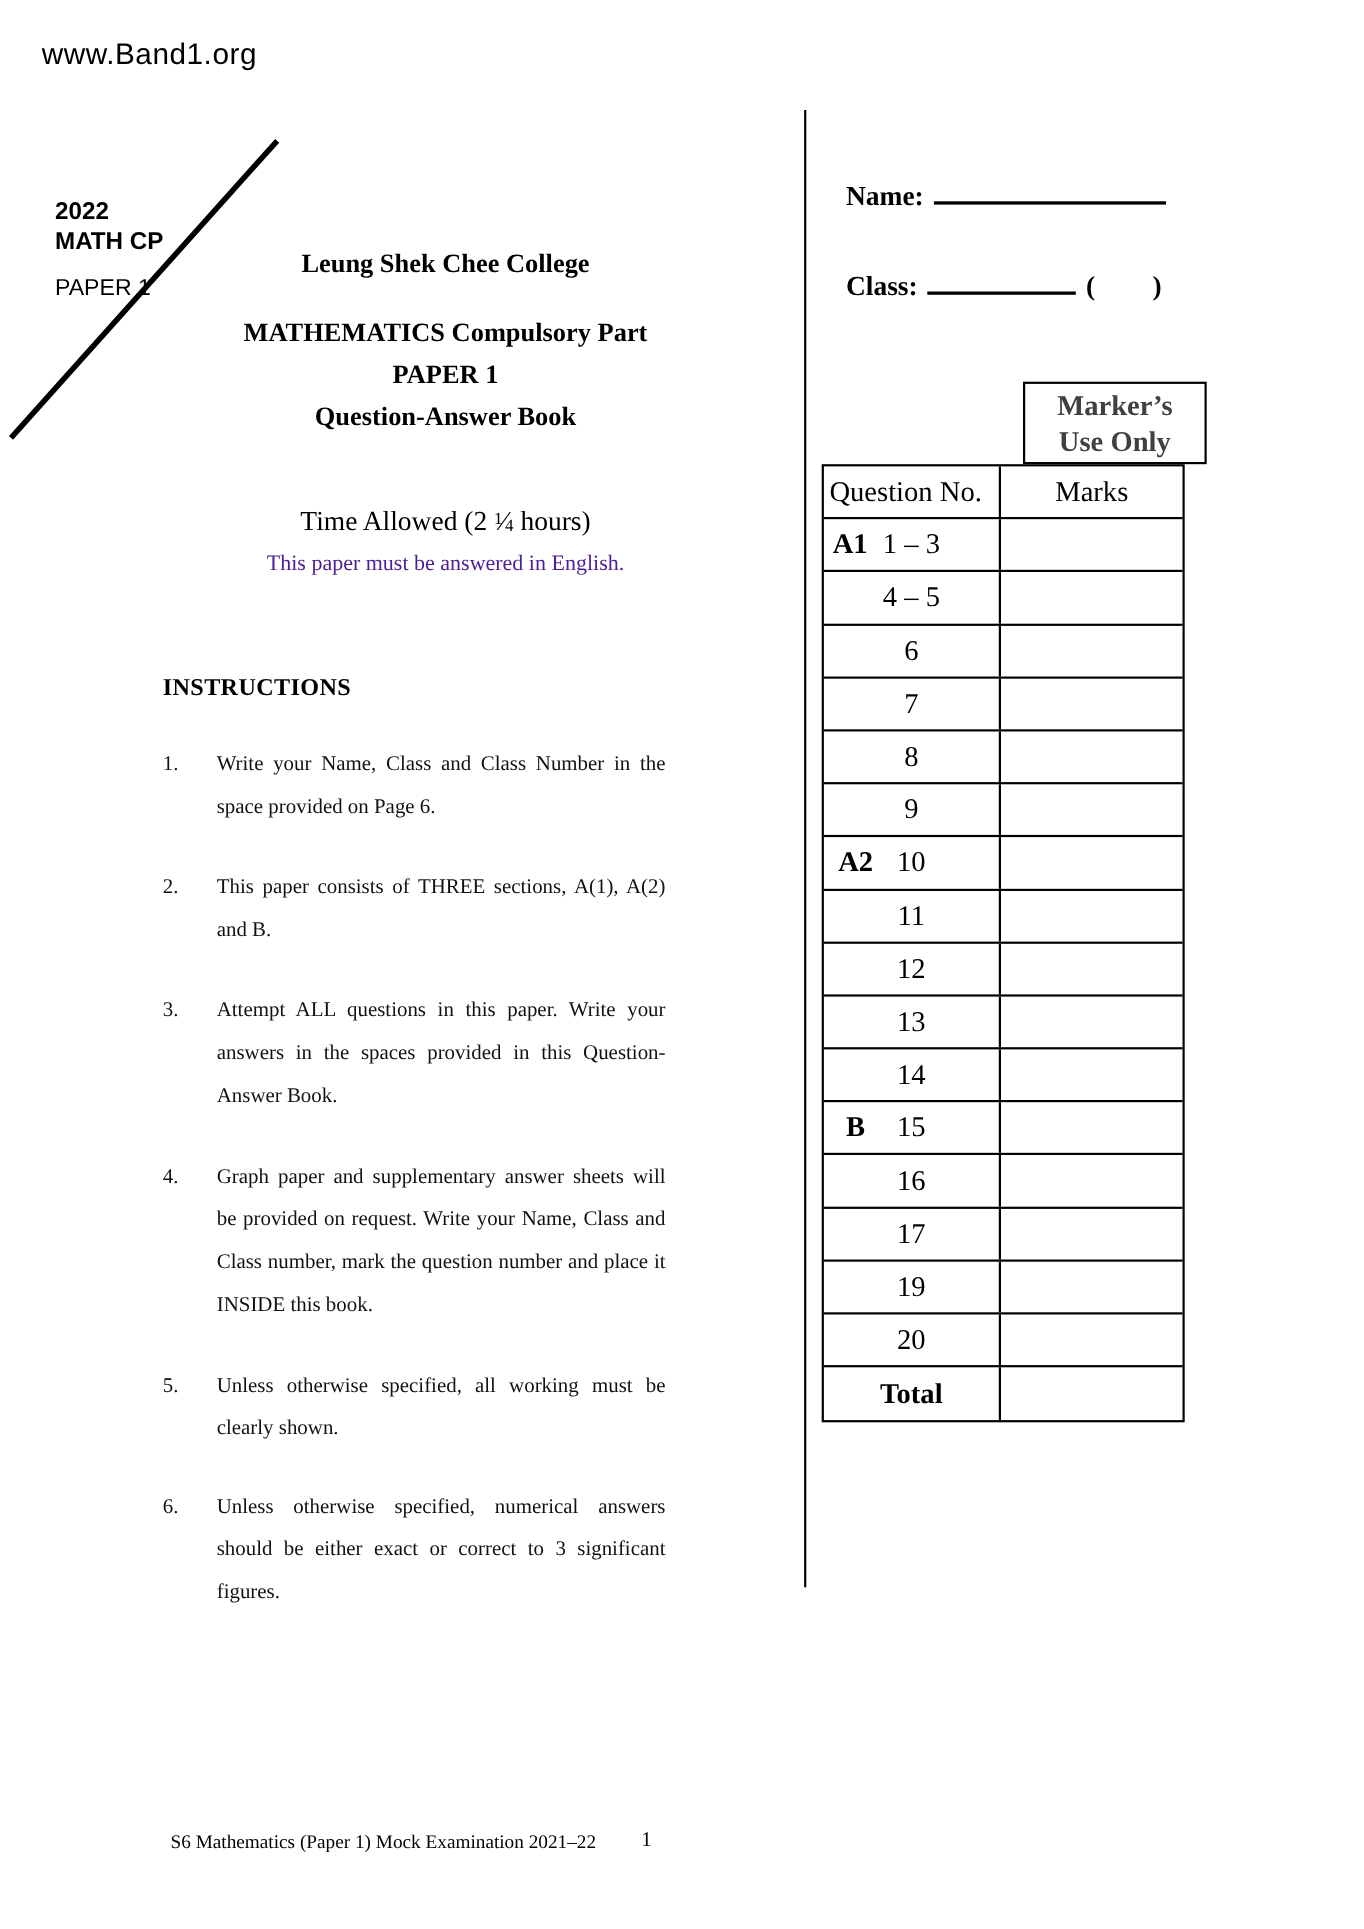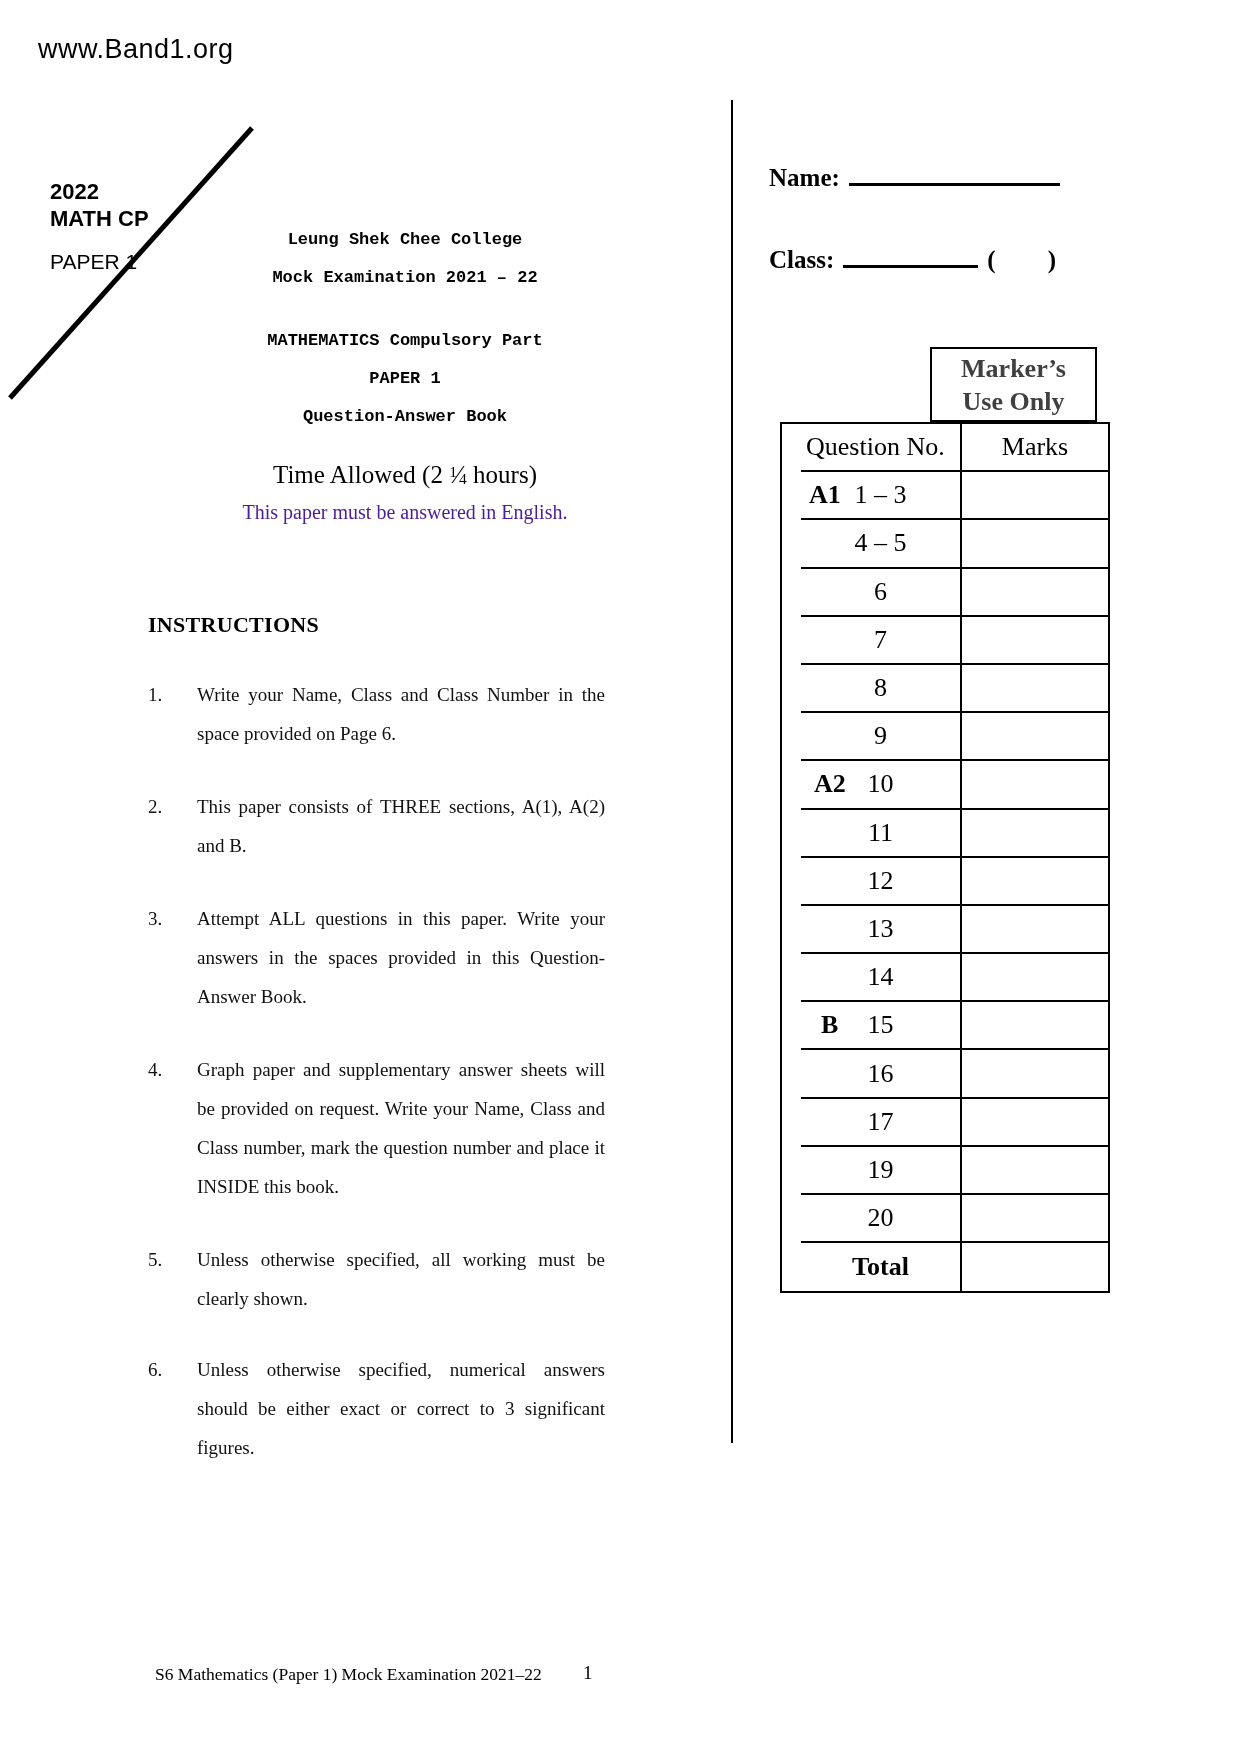--- a/index.html
+++ b/index.html
@@ -26,21 +26,21 @@
     font-family:"Liberation Sans", sans-serif;
     font-size:22px;line-height:27px;color:#000;
   }
   .corner-badge .b{font-weight:bold;}
   .corner-badge .paper{font-weight:normal;font-size:21px;margin-top:16px;}
   
   .title-block{
     position:absolute;left:170px;top:221px;width:470px;
     text-align:center;font-weight:bold;color:#000;
   }
-  .title-block .l{font-size:17px;line-height:38px;font-family:Liberation Mono, monospace;}
+  .title-block .l{font-size:24px;line-height:38px;}
   .title-block .grp2{margin-top:25px;}
   .time-line{
     position:absolute;left:170px;top:461px;width:470px;
     text-align:center;font-size:25px;color:#000;
   }
   .frac{display:inline-block;}
   .frac .nu{font-size:0.62em;vertical-align:0.38em;}
   .frac .sl{font-size:1em;margin:0 -1px;}
   .frac .de{font-size:0.62em;vertical-align:-0.05em;}
   .lang-line{
@@ -74,22 +74,22 @@
   }
   .info-row .paren-gap{display:inline-block;width:52px;}
   
   .marker-box{
     position:absolute;left:930px;top:347px;width:167px;height:75px;
     box-sizing:border-box;border:2px solid #000;
     text-align:center;font-weight:bold;font-size:26px;line-height:33px;
     padding-top:3px;color:#404040;background:#fff;
   }
   .qa-table{
-    position:absolute;left:780px;top:422px;width:330px;
-    box-sizing:border-box;border:2px solid #000;background:#fff;padding-left:19px;
+    position:absolute;left:747px;top:422px;width:330px;
+    box-sizing:border-box;border:2px solid #000;background:#fff;
   }
   .trow{display:flex;height:48.2px;box-sizing:border-box;border-bottom:2px solid #000;}
   .trow:last-child{border-bottom:none;}
   .cell{box-sizing:border-box;position:relative;display:flex;align-items:center;justify-content:center;
         font-size:26px;color:#000;}
   .cell.c1{width:161px;border-right:2px solid #000;}
   .cell.c2{flex:1;}
   .cell.c1 .sec{position:absolute;font-weight:bold;}
   .cell.c1.hdr{justify-content:flex-start;padding-left:5px;}
   .trow.total .cell.c1{font-weight:bold;}
@@ -109,21 +109,20 @@
   </svg>
 
   <div class="corner-badge">
     <div class="b">2022</div>
     <div class="b">MATH CP</div>
     <div class="paper">PAPER 1</div>
   </div>
 
   <div class="title-block">
     <div class="l">Leung Shek Chee College</div>
-    <div class="l">Mock Examination 2021 – 22</div>
     <div class="grp2">
       <div class="l">MATHEMATICS Compulsory Part</div>
       <div class="l">PAPER 1</div>
       <div class="l">Question-Answer Book</div>
     </div>
   </div>
 
   <div class="time-line">
     <span>Time Allowed (2</span>
     <span class="frac"><span class="nu">1</span><span class="sl">⁄</span><span class="de">4</span></span><span> hours)</span>

